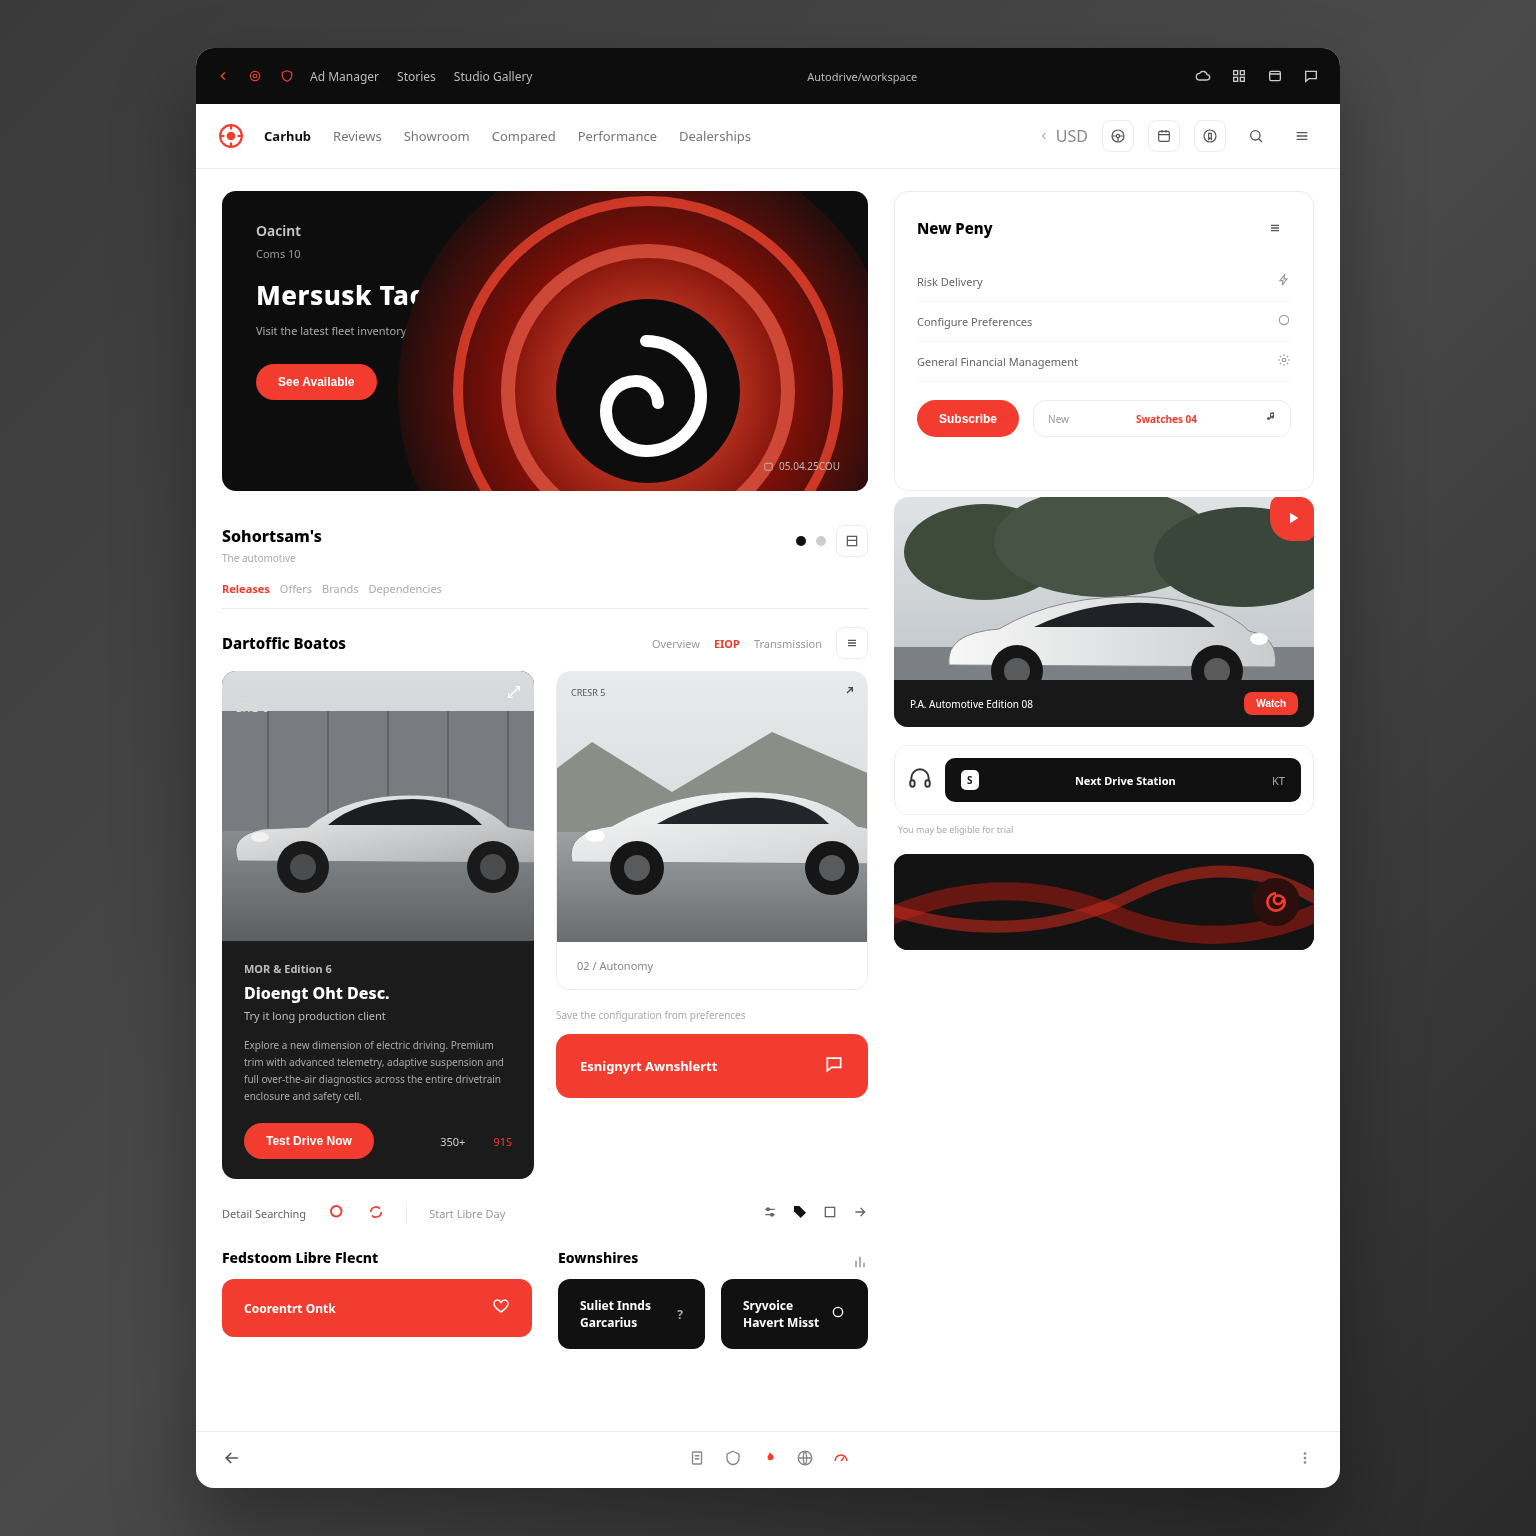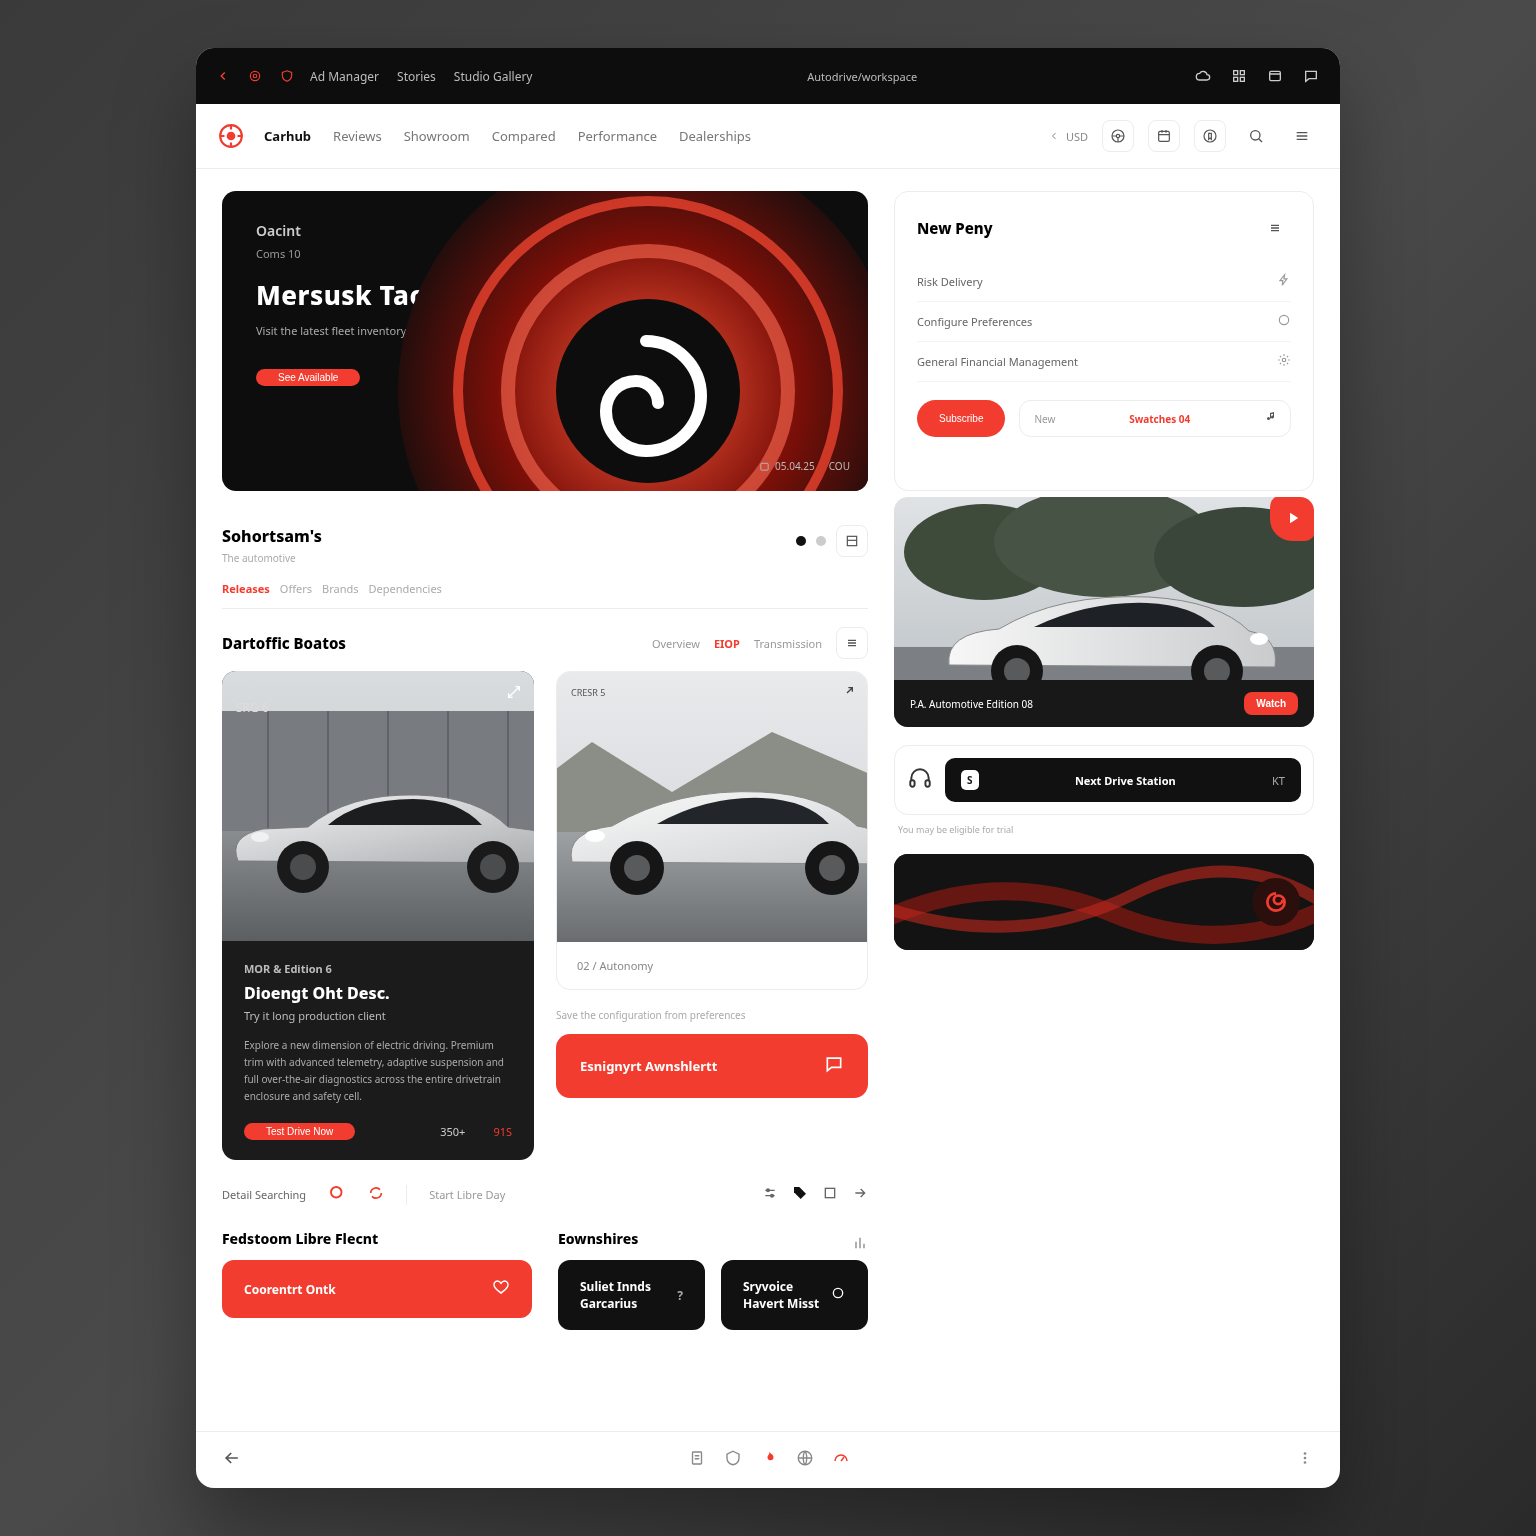--- a/index.html
+++ b/index.html
@@ -43,41 +43,41 @@
   
   .navbar{
     height:64px;display:flex;align-items:center;justify-content:space-between;
     padding:0 22px;border-bottom:1px solid var(--border);
   }
   .nav-left{display:flex;align-items:center;gap:20px}
   .brand{width:26px;height:26px;color:var(--red)}
   .nav-tabs{display:flex;gap:22px;font-size:13px;color:#777}
   .nav-tabs span:first-child{color:#111;font-weight:700}
   .nav-right{display:flex;align-items:center;gap:14px}
-  .nav-pill{display:flex;align-items:center;gap:6px;font-size:11px;color:#888}
+  .nav-pill{display:flex;align-items:center;gap:6px;font-size:16px;color:#888}
   .icon-btn{width:30px;height:30px;border-radius:8px;display:flex;align-items:center;justify-content:center;color:#555;cursor:pointer;border:1px solid transparent}
   .icon-btn.outlined{border:1px solid var(--border)}
   .icon-btn svg{width:16px;height:16px}
 
   
   .content{flex:1;overflow:auto;padding:22px 26px 18px;box-sizing:border-box}
   .grid-top{display:grid;grid-template-columns:1fr 420px;gap:26px}
 
   
   .hero{
     position:relative;border-radius:var(--radius);background:var(--bg-dark);
     color:#fff;height:300px;overflow:hidden;padding:30px 34px;box-sizing:border-box;
   }
   .spiral{position:absolute;right:-40px;top:-60px;width:520px;height:520px}
   .hero h5{margin:0 0 6px;font-size:14px;color:#ccc;font-weight:600}
   .hero .sub{color:#999;font-size:11px;margin-bottom:16px}
   .hero h1{margin:0 0 10px;font-size:26px;font-weight:800;letter-spacing:.5px}
   .hero .tag{color:#aaa;font-size:11px;margin-bottom:26px}
-  .btn-red{background:var(--red);border:none;color:#fff;font-size:10px;font-weight:400;padding:3px 22px;border-radius:22px;cursor:pointer}
-  .hero-footer{position:absolute;right:18px;bottom:18px;display:flex;gap:14px;font-size:10px;color:#bbb}
+  .btn-red{background:var(--red);border:none;color:#fff;font-size:12px;font-weight:700;padding:11px 22px;border-radius:22px;cursor:pointer}
+  .hero-footer{position:absolute;right:28px;bottom:18px;display:flex;font-size:10px;color:#bbb}
   .hero-footer span{display:flex;align-items:center;gap:5px}
 
   
   .side-panel{border:1px solid var(--border);border-radius:var(--radius);padding:20px 22px;box-sizing:border-box}
   .side-panel header{display:flex;justify-content:space-between;align-items:center;margin-bottom:18px}
   .side-panel header h4{margin:0;font-size:15px;font-weight:800}
   .list-row{display:flex;justify-content:space-between;align-items:center;padding:11px 0;font-size:11px;color:#666;border-bottom:1px solid #f4f4f4}
   .list-row:last-of-type{border-bottom:none}
   .side-actions{display:flex;gap:14px;margin-top:18px}
   .chip{flex:1;border:1px solid var(--border);border-radius:12px;display:flex;align-items:center;justify-content:space-between;padding:10px 14px;font-size:10px}

